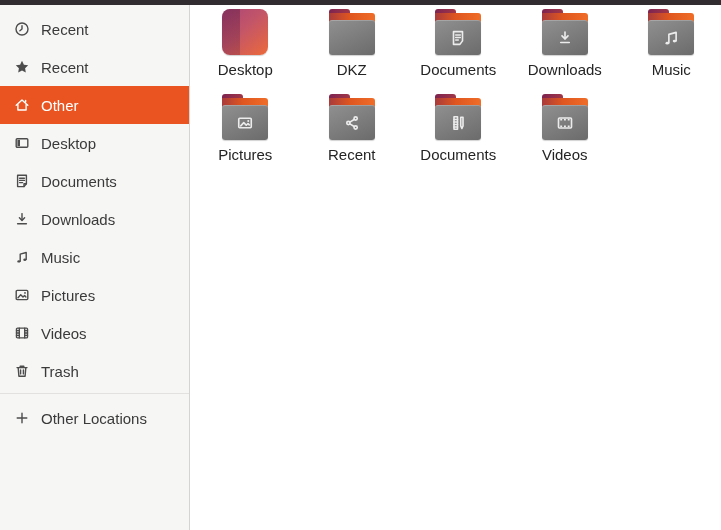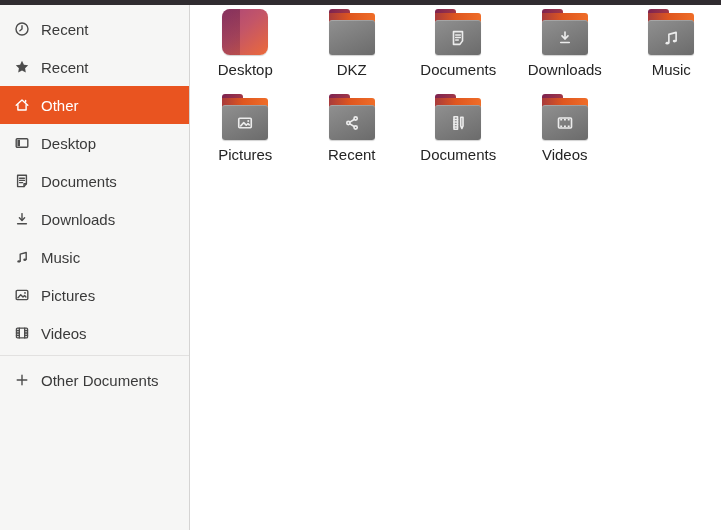--- a/index.html
+++ b/index.html
@@ -139,30 +139,41 @@
       <div class="side-item">
         <span class="sicon">
           <svg viewBox="0 0 16 16" fill="none" stroke="currentColor" stroke-width="1.4" stroke-linecap="round" stroke-linejoin="round">
             <rect x="2.5" y="3.1" width="11" height="9.8" rx="1"></rect>
             <path d="M5.3 3.1v9.8M10.7 3.1v9.8"></path>
             <path d="M2.5 5.6h2.8M2.5 8h2.8M2.5 10.4h2.8M10.7 5.6h2.8M10.7 8h2.8M10.7 10.4h2.8"></path>
           </svg>
         </span>
         <span>Videos</span>
       </div>
+      <div class="side-item">
+        <span class="sicon">
+          <svg viewBox="0 0 16 16" fill="none" stroke="currentColor" stroke-width="1.4" stroke-linecap="round" stroke-linejoin="round">
+            <path d="M3 4.6h10"></path>
+            <path d="M6.2 4.6V3.2h3.6v1.4"></path>
+            <path d="M4.2 4.6l.7 8.7h6.2l.7-8.7"></path>
+            <path d="M6.6 6.9v4M9.4 6.9v4"></path>
+          </svg>
+        </span>
+        <span>Trash</span>
+      </div>
     </div>
   <div class="side-sep"></div>
   <div>
       <div class="side-item">
         <span class="sicon">
           <svg viewBox="0 0 16 16" fill="none" stroke="currentColor" stroke-width="1.4" stroke-linecap="round" stroke-linejoin="round">
             <path d="M8 3.2v9.6M3.2 8h9.6"></path>
           </svg>
         </span>
-        <span>Other Documents</span>
+        <span>Other Locations</span>
       </div>
     </div>
 </nav>
 
 <main class="main">
   <div class="files-grid">
       <div class="file-item">
         <div class="desk-wrap">
           <div class="desk-icon"></div>
         </div>

